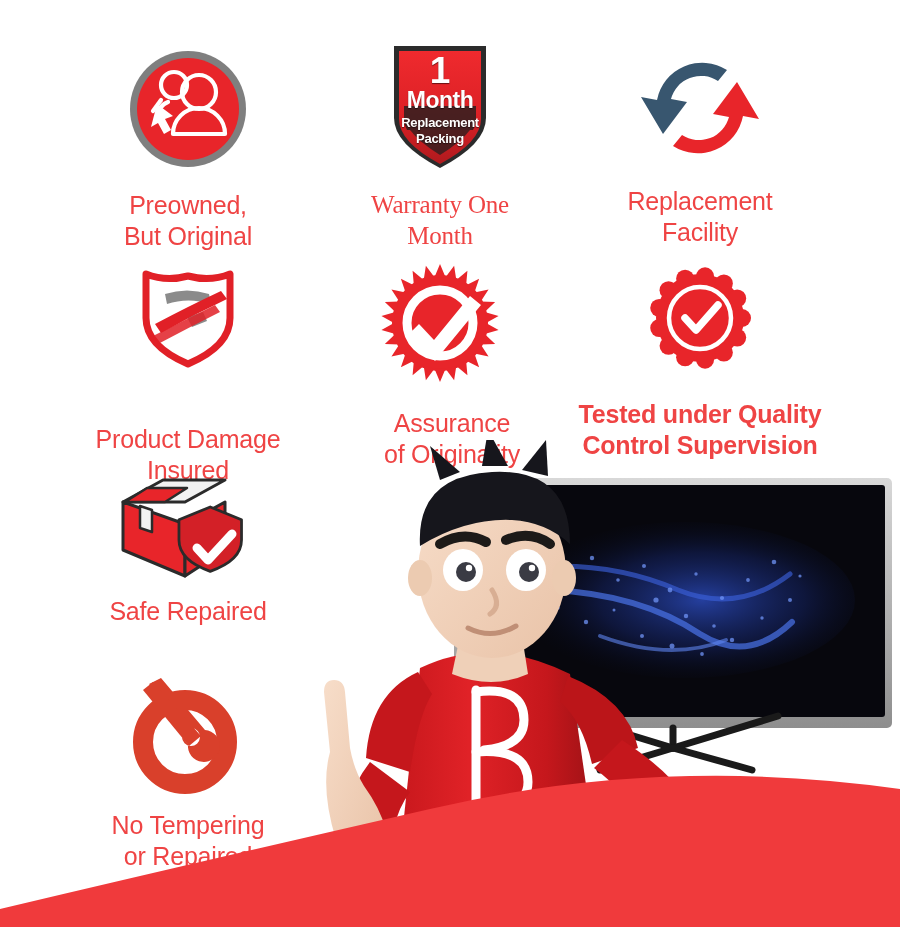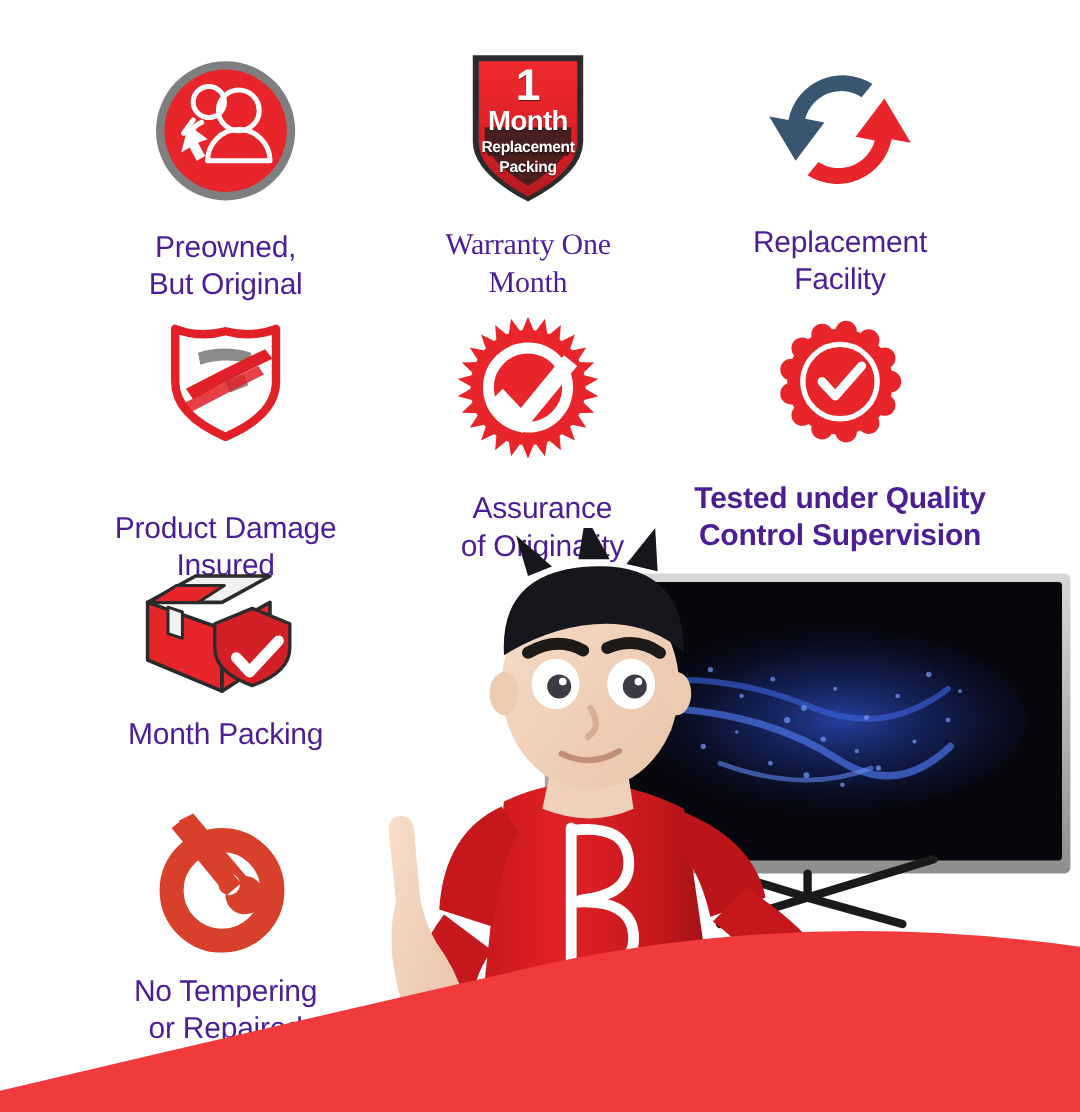--- a/index.html
+++ b/index.html
@@ -25,21 +25,21 @@
     flex-direction: column;
     align-items: center;
     text-align: center;
   }
   .feature-icon {
     position: relative;
     display: block;
   }
   .feature-label {
     font-family: "Liberation Sans", sans-serif;
-    color: #4c1d95;
+    color: #ef4444;
     font-size: 25px;
     line-height: 1.22;
     font-weight: 400;
     letter-spacing: -0.2px;
     white-space: pre-line;
   }
 
   
   #f-preowned   { left: 68px;  top: 48px;  width: 240px; }
   #f-warranty   { left: 330px; top: 42px;  width: 220px; }
@@ -249,21 +249,21 @@
         <path d="M10 32 l0 48 l62 26 l0 -52 z" fill="#e8252a" stroke="#2b2b2b" stroke-width="3" stroke-linejoin="round"></path>
         <path d="M72 54 l40 -22 l0 48 l-40 26 z" fill="#e8252a" stroke="#2b2b2b" stroke-width="3" stroke-linejoin="round"></path>
 
         <path d="M34 18 l40 0 l-22 14 l-40 0 z" fill="#e8252a" stroke="#2b2b2b" stroke-width="2.5" stroke-linejoin="round"></path>
         <path d="M27 36 l0 22 l12 4 l0 -22 z" fill="#f2f2f2" stroke="#2b2b2b" stroke-width="2.5" stroke-linejoin="round"></path>
 
         <path d="M97 38 l34 14 l0 22 q0 22 -34 34 q-34 -12 -34 -34 l0 -22 z" fill="#d32027" stroke="#2b2b2b" stroke-width="3" stroke-linejoin="round" transform="translate(8,2) scale(0.92)"></path>
         <path d="M84 78 l11 12 l24 -26" fill="none" stroke="#ffffff" stroke-width="9" stroke-linecap="round" stroke-linejoin="round"></path>
       </svg>
     </span>
-    <span class="feature-label">Month Packing</span>
+    <span class="feature-label">Safe Repaired</span>
   </div>
 
   <div class="feature" id="f-tamper">
     <span class="feature-icon">
       <svg width="122" height="118" viewBox="0 0 122 118">
         <circle cx="58" cy="66" r="42" fill="none" stroke="#d9402b" stroke-width="20"></circle>
         <path d="M22 8 l12 -6 l44 52 a16 16 0 1 1 -17 14 l-6 -7 a9 9 0 1 0 10 -9 z" fill="#d9402b"></path>
         <path d="M16 14 l10 -8 l48 54 l-12 10 z" fill="#d9402b"></path>
       </svg>
     </span>

